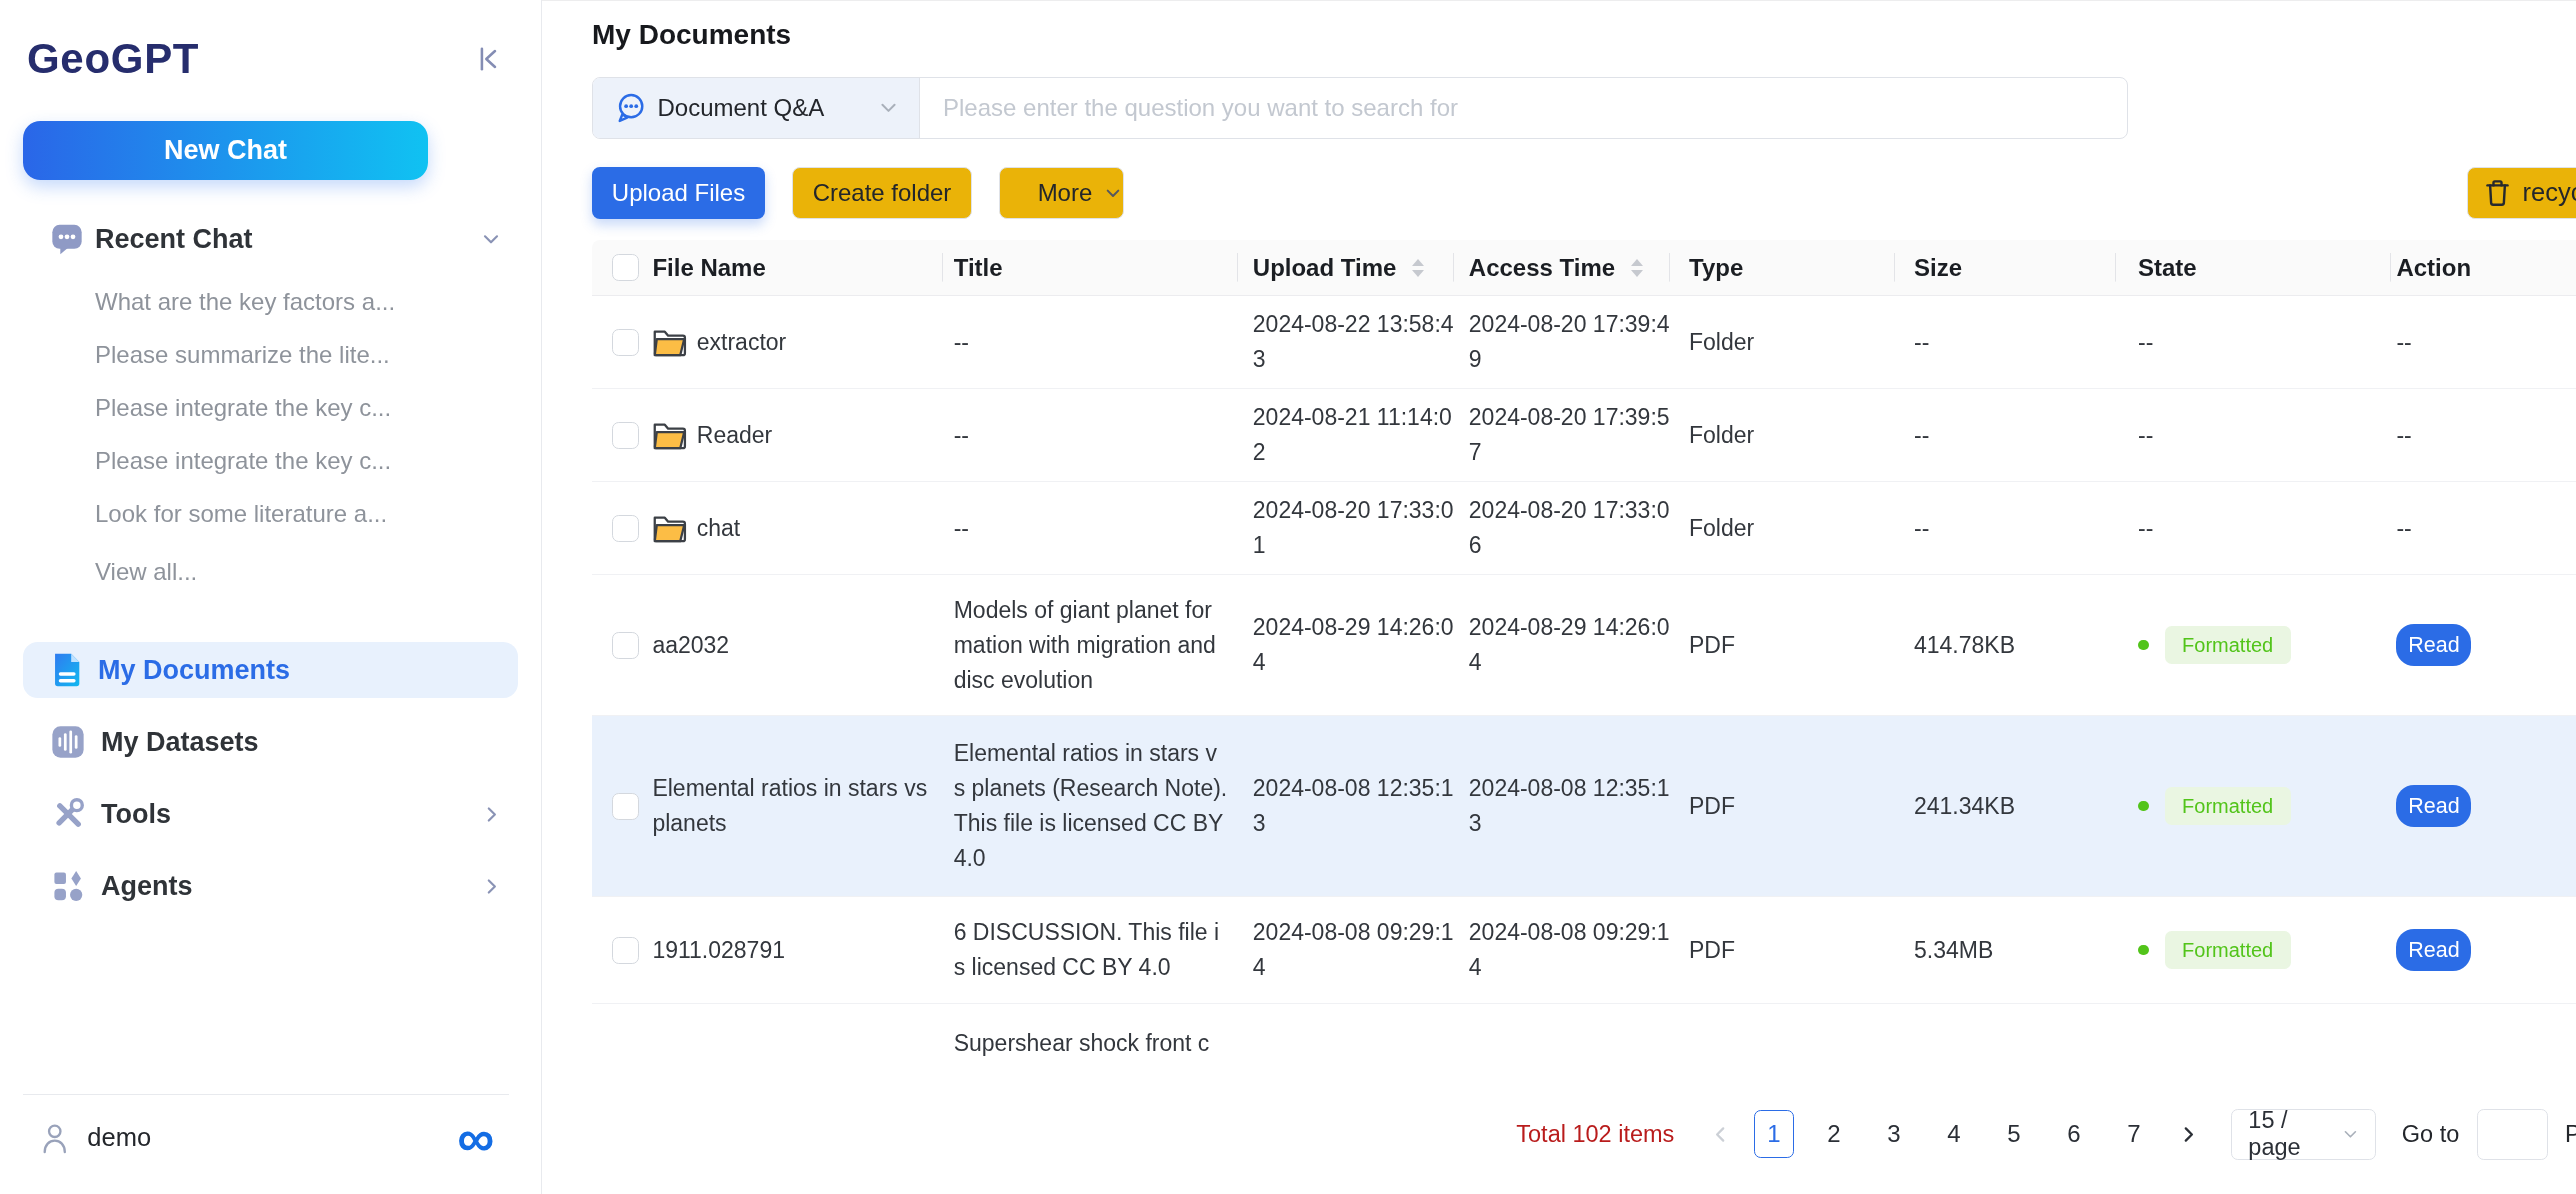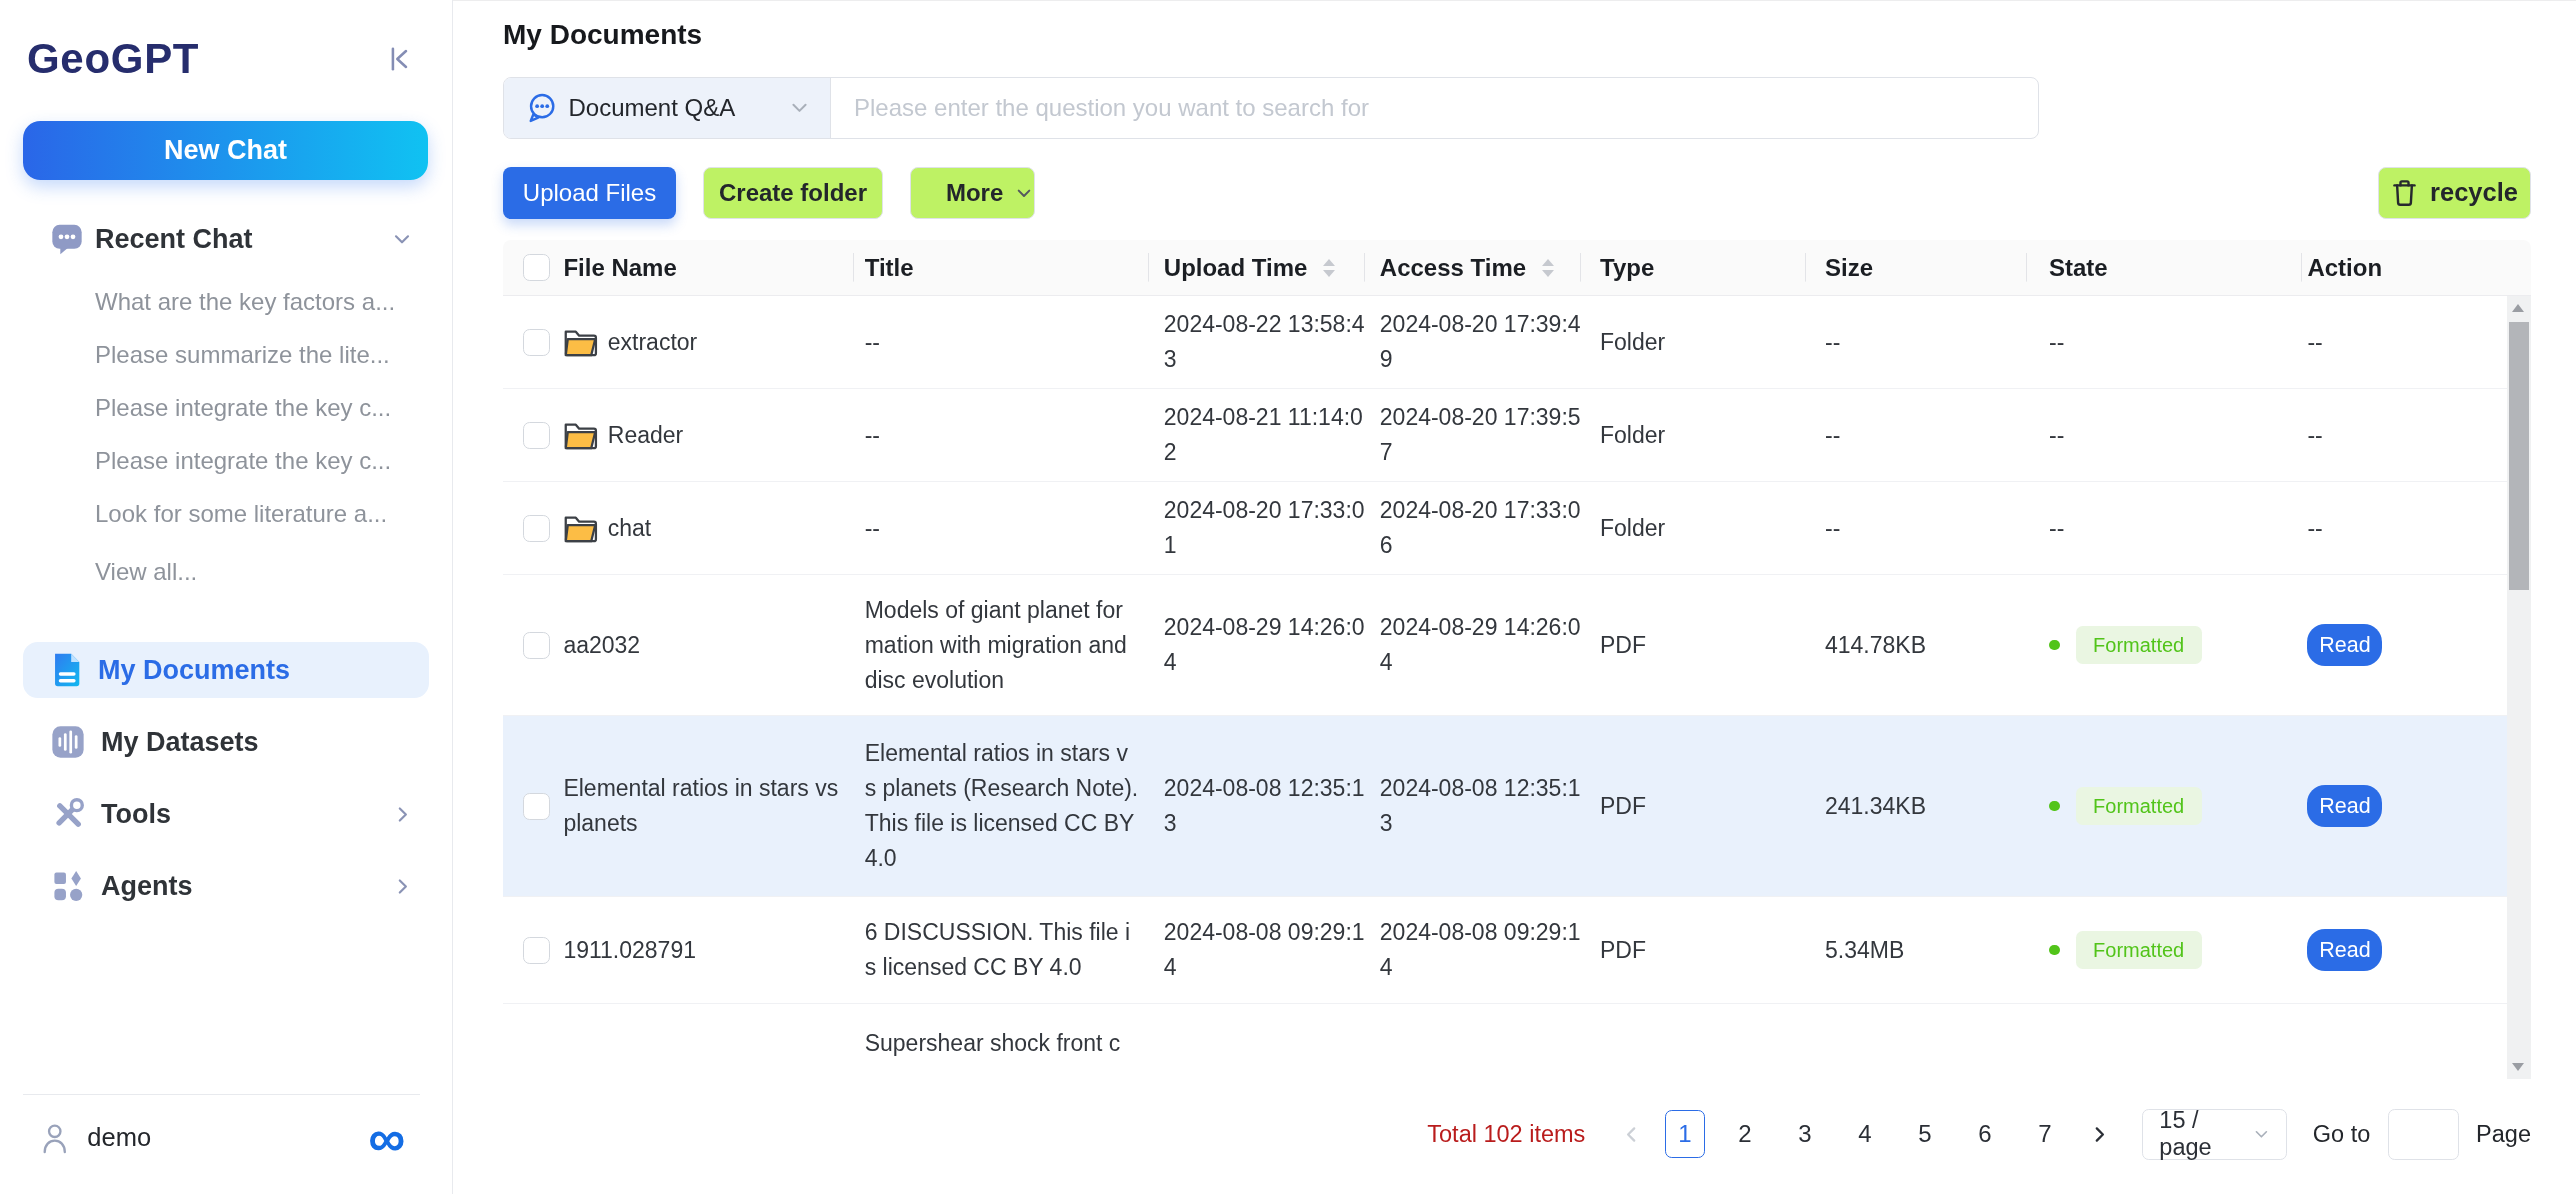--- a/index.html
+++ b/index.html
@@ -3,21 +3,21 @@
 <meta charset="utf-8">
 <style>
   * { margin:0; padding:0; box-sizing:border-box; }
   html,body { width:2576px; height:1195px; background:#fff; overflow:hidden;
     font-family:"Liberation Sans","DejaVu Sans",sans-serif; color:#23262b; position:relative; }
   body::before { content:""; position:absolute; top:0; left:0; right:0; height:1.3px; background:#ededee; }
 
   .app { display:flex; width:2576px; height:1195px; }
 
   
-  .sidebar { position:relative; width:453px; height:100%; background:#fff;
+  .sidebar { position:relative; width:542px; height:100%; background:#fff;
     border-right:1.3px solid #e8eaee; flex:none; }
   .logo-row { display:flex; align-items:center; justify-content:space-between;
     padding:35px 38px 0 27px; }
   .logo { font-size:42px; font-weight:800; color:#262d6d; letter-spacing:0.7px; }
   .collapse-btn { width:32px; height:32px; cursor:pointer; }
 
   .new-chat { display:block; margin:38px 23px 0 23px; width:405px; height:59px;
     border:none; border-radius:17.4px; cursor:pointer;
     background:linear-gradient(90deg,#2a66e8 0%,#10c2f2 100%);
     color:#fff; font-size:27px; font-weight:700;
@@ -59,21 +59,21 @@
   .search-mode .mode-label { margin-left:12px; font-size:24px; color:#23262b; flex:1; }
   .search-input { flex:1; border:none; outline:none; font-size:24px; padding:0 23px;
     color:#23262b; font-family:inherit; background:transparent; }
   .search-input::placeholder { color:#c3c8d0; }
 
   .toolbar { margin-top:28px; display:flex; align-items:center; }
   .btn { height:52px; border-radius:8px; font-size:24px; cursor:pointer;
     display:inline-flex; align-items:center; justify-content:center; font-family:inherit; }
   .btn-primary { width:173px; background:#2b6ce6; color:#fff; border:none;
     box-shadow:0 5.4px 12px rgba(43,108,230,.25); }
-  .btn-plain { background:#bef264; border:1.3px solid #dfe2e8; color:#23262b;font-weight:bold; }
+  .btn-plain { background:#eab308; border:1.3px solid #dfe2e8; color:#23262b; }
   .btn-create { width:180px; margin-left:27px; }
   .btn-more { width:125px; margin-left:27px; gap:10.7px;justify-content:flex-end; }
   .btn-recycle { width:153px; margin-left:auto; gap:12px; font-size:25.5px; }
 
   
   .table-wrap { position:relative; margin-top:21.5px; width:2028px; height:839px;
     overflow:hidden; border-radius:8px 8px 0 0; }
   .thead { display:flex; height:56px; background:#fafafa; border-bottom:1.3px solid #ececef; }
   .hcell { display:flex; align-items:center; font-size:24px; font-weight:700; color:#1b1e23; flex:none; }
   .hcell:not(:last-child) { background-image:linear-gradient(#e3e4e8,#e3e4e8);

